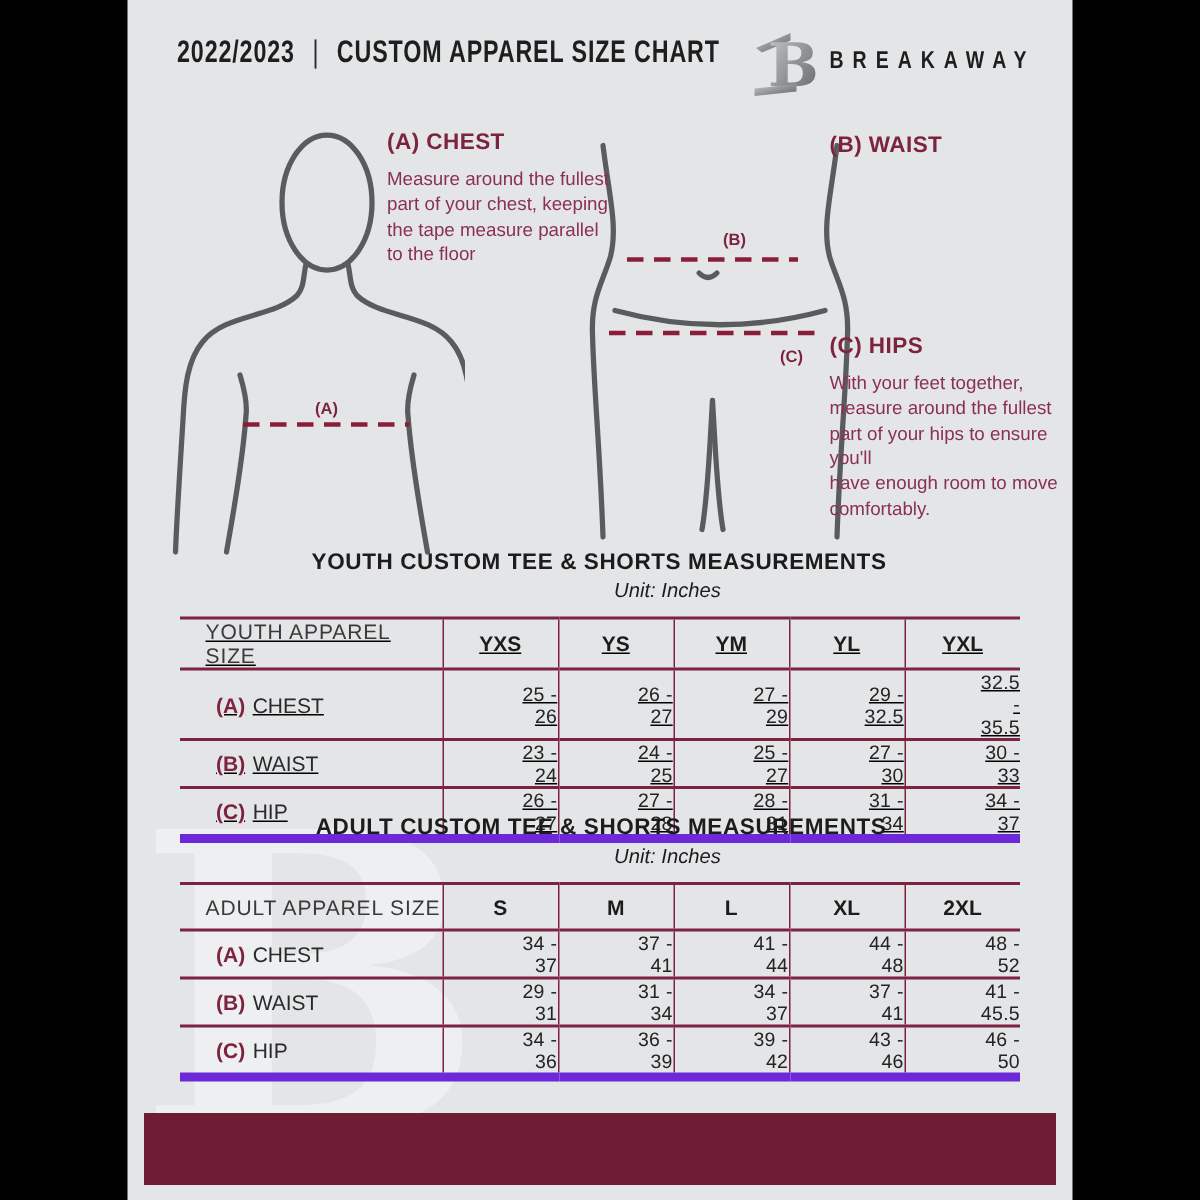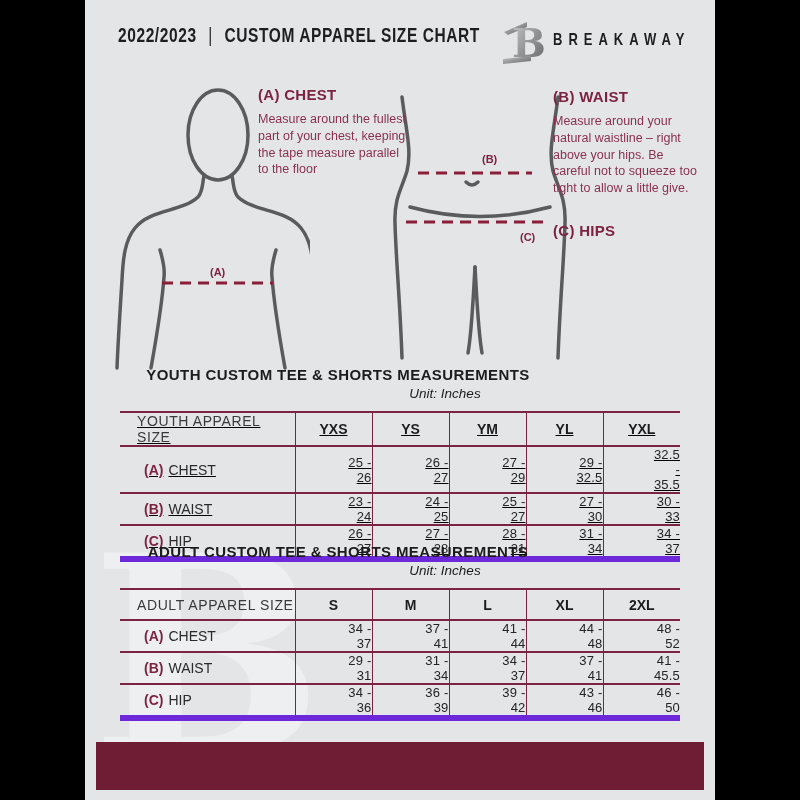--- a/index.html
+++ b/index.html
@@ -37,21 +37,21 @@
   
   .fig { position:absolute; z-index:1; }
   #fig-torso { left:25px;  top:80px; }
   #fig-lower { left:305px; top:95px; }
   .fig path, .fig ellipse { fill:none; stroke:#5a5b5d; stroke-width:3.5; stroke-linecap:round; }
   .fig .dash { stroke:#8a1e38; stroke-width:3; stroke-dasharray:11 7; stroke-linecap:butt; }
   .fig text { fill:#7d2340; font-weight:bold; font-size:11px; font-family:"Liberation Sans",sans-serif; }
 
   
   .section-title {
-    position:absolute; left:0; width:506px; text-align:center; z-index:1;
+    position:absolute; left:0; width:506px; text-align:right; z-index:1;
     font-size:15px; font-weight:bold; color:#1c1c1c; letter-spacing:.4px;
   }
   .section-unit {
     position:absolute; left:0; width:720px; text-align:center; z-index:1;
     font-size:13.5px; font-style:italic; color:#1c1c1c;
   }
   #youth-title { top:366px; } #youth-unit { top:386px; }
   #adult-title { top:543px; } #adult-unit { top:563px; }
 
   
@@ -132,24 +132,25 @@
     <path class="dash" d="M16,127 L158,127"></path>
     <text x="130" y="146">(C)</text>
   </svg>
 
   <div class="instr" id="instr-a">
     <p class="instr-title">(A) CHEST</p>
     <p class="instr-text">Measure around the fullest part of your chest, keeping the tape measure parallel to the floor</p>
   </div>
   <div class="instr" id="instr-b">
     <p class="instr-title">(B) WAIST</p>
-    <p class="instr-text">Measure around your natural waistline – right above your hips. Be careful not to squeeze too tight to allow a little give.</p>
   </div>
   <div class="instr" id="instr-c">
     <p class="instr-title">(C) HIPS</p>
+    <p class="instr-text">With your feet together, measure around the fullest part of your hips to ensure you'll
+have enough room to move comfortably.</p>
   </div>
 
   <div class="watermark">B</div>
 
   <div class="section-title" id="youth-title">YOUTH CUSTOM TEE &amp; SHORTS MEASUREMENTS</div>
   <div class="section-unit" id="youth-unit">Unit: Inches</div>
 
   <table class="size-table" id="youth-table">
     <colgroup>
         <col style="width:175px">

